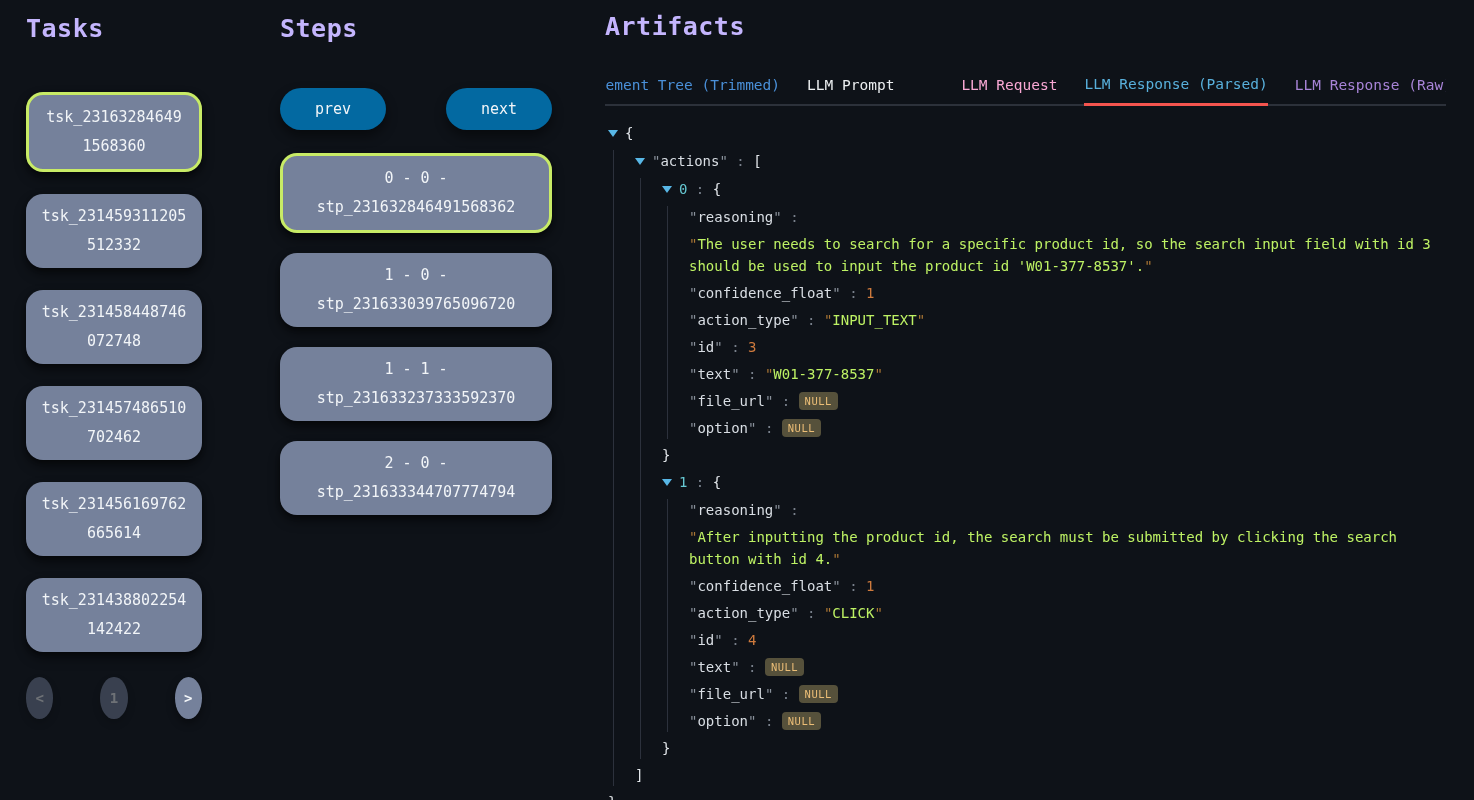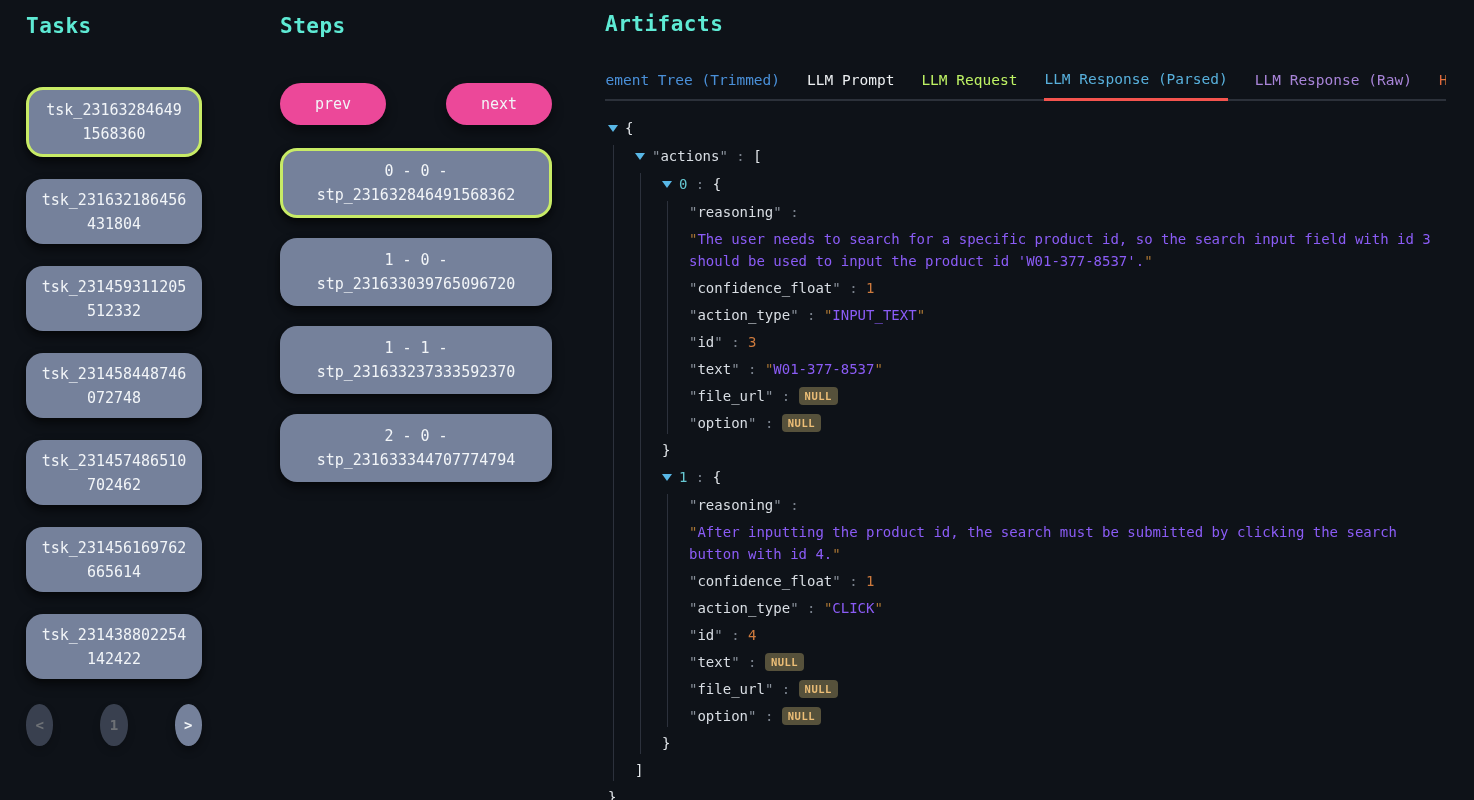--- a/index.html
+++ b/index.html
@@ -4,34 +4,34 @@
 <style>
   * { margin:0; padding:0; box-sizing:border-box; }
   html,body { width:1474px; height:800px; overflow:hidden; }
   body {
     background:#0e1218;
     font-family:"DejaVu Sans Mono", monospace;
     color:#e7ebf0;
     position:relative;
   }
   h1.panel-title {
-    font-size:21px; font-weight:600; color:#5eead4; letter-spacing:.5px;
+    font-size:25px; font-weight:600; color:#c4b5fd; letter-spacing:.5px;
   }
 
   
   .tasks-col   { position:absolute; left:26px;  top:14px; width:176px; }
   .steps-col   { position:absolute; left:268px; top:14px; width:272px;margin-left:12px; }
   .artifacts   { position:absolute; left:605px; top:12px; right:28px; }
 
   
   .card-btn {
     width:100%; min-height:65px;
     background:#75819b; color:#f2f5f8;
     border:none; border-radius:17px;
-    font-family:inherit; font-size:15px; line-height:24px;
+    font-family:inherit; font-size:15px; line-height:29px;
     padding:8px 13px; text-align:center;
     word-break:break-all;
     display:flex; align-items:center; justify-content:center;
     box-shadow:0 6px 12px rgba(0,0,0,.45), 0 2px 4px rgba(0,0,0,.35);
     cursor:pointer;
   }
   .card-btn.step { word-break:normal; padding:8px 17px; min-height:68px; }
   .card-btn.selected { border:3px solid #c8eb66; }
   .task-list .card-btn { margin-bottom:22px; }
   .task-list { margin-top:49px; }
@@ -41,21 +41,21 @@
     width:30px; height:42px; border-radius:50%;
     background:#75819b; border:none; color:#f2f5f8;
     font-family:inherit; font-size:14px; font-weight:600; cursor:pointer;
     box-shadow:0 4px 8px rgba(0,0,0,.4);
   }
   .pager button.dim { opacity:.42; }
 
   .stepnav { display:flex; justify-content:space-between; margin-top:45px; }
   .stepnav button {
     width:106px; height:42px; border-radius:21px;
-    background:#ec4899; border:none; color:#f2f5f8;
+    background:#0369a1; border:none; color:#f2f5f8;
     font-family:inherit; font-size:15px; cursor:pointer;
     box-shadow:0 6px 12px rgba(0,0,0,.45);
   }
   .step-list { margin-top:23px; }
   .step-list .card-btn { margin-bottom:20px; }
 
   
   .tabbar-clip { margin-top:24px; overflow:hidden; }
   .tabbar {
     display:flex; gap:27px; white-space:nowrap;
@@ -81,37 +81,36 @@
   .arrow {
     display:inline-block; width:0; height:0;
     border-left:5px solid transparent; border-right:5px solid transparent;
     border-top:7px solid #58b7e6; margin-bottom:2px;
   }
   .jkey   { color:#d9dee4;margin-top:36px; }
   .jq     { color:#8a929c; }      
   .jcolon { color:#79818c; }
   .jbrace { color:#e2e6ea; }
   .jindex { color:#66c8d2; }
-  .jstr   { color:#8b5cf6; }
+  .jstr   { color:#bef264; }
   .jsq    { color:#aa7634; }      
   .jnum   { color:#ce7a3d; }
   .jnull {
     display:inline-block; background:#56513b; color:#ecbe77;
     font-size:10.5px; line-height:13px; padding:3px 6px 2px;
-    border-radius:4px; letter-spacing:.5px; vertical-align:1px;font-weight:bold;
+    border-radius:4px; letter-spacing:.5px; vertical-align:1px;
   }
 </style>
 </head>
 <body>
 
 <section class="tasks-col">
   <h1 class="panel-title">Tasks</h1>
   <div class="task-list" id="task-list">
       <button class="card-btn selected">tsk_231632846491568360</button>
-      <button class="card-btn">tsk_231632186456431804</button>
       <button class="card-btn">tsk_231459311205512332</button>
       <button class="card-btn">tsk_231458448746072748</button>
       <button class="card-btn">tsk_231457486510702462</button>
       <button class="card-btn">tsk_231456169762665614</button>
       <button class="card-btn">tsk_231438802254142422</button>
     </div>
   <div class="pager" id="pager">
       <button class="dim">&lt;</button>
       <button class="dim">1</button>
       <button>&gt;</button>
@@ -131,21 +130,21 @@
       <button class="card-btn step">2 - 0 - stp_231633344707774794</button>
     </div>
 </section>
 
 <section class="artifacts">
   <h1 class="panel-title">Artifacts</h1>
   <div class="tabbar-clip">
     <div class="tabbar" id="tabbar">
         <button class="tab" style="color: rgb(74, 144, 217);">Element Tree (Trimmed)</button>
         <button class="tab" style="color: rgb(236, 239, 241);">LLM Prompt</button>
-        <button class="tab" style="color: #bef264;">LLM Request</button>
+        <button class="tab" style="color: #f9a8d4; margin-left: 40px;">LLM Request</button>
         <button class="tab active" style="color: rgb(88, 176, 220);">LLM Response (Parsed)</button>
         <button class="tab" style="color: rgb(168, 132, 216); margin-top: 12px;">LLM Response (Raw)</button>
         <button class="tab grad">Html (Raw)</button>
       </div>
   </div>
   <div class="jtree" id="jtree">
       <div class="node">
         <div class="jrow"><span class="arrowbox"><span class="arrow"></span></span><span class="jbrace">{</span></div>
         <div class="kids">
           <div class="node">

